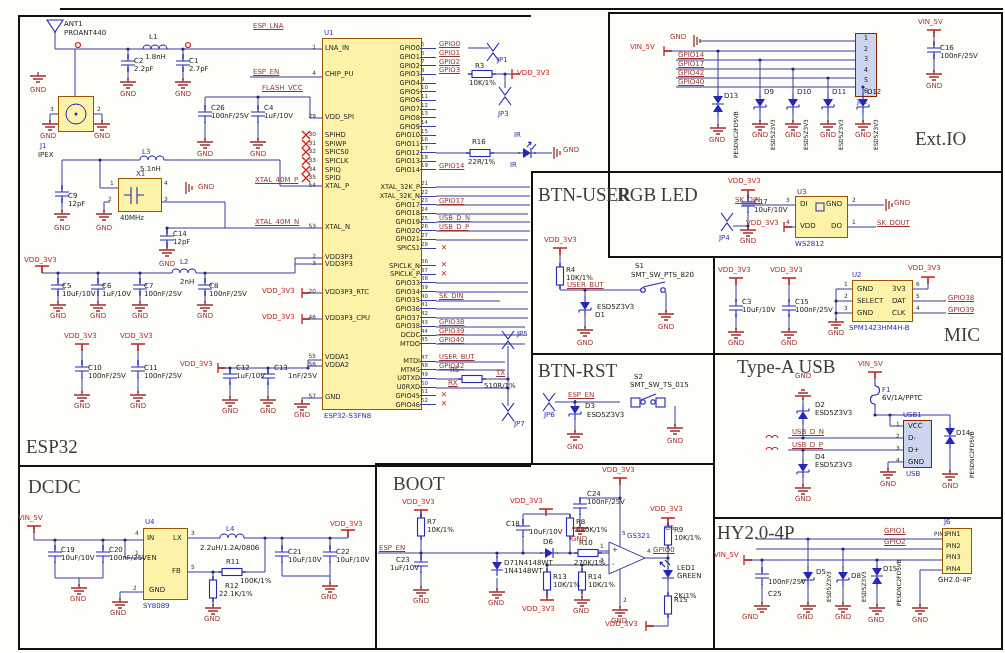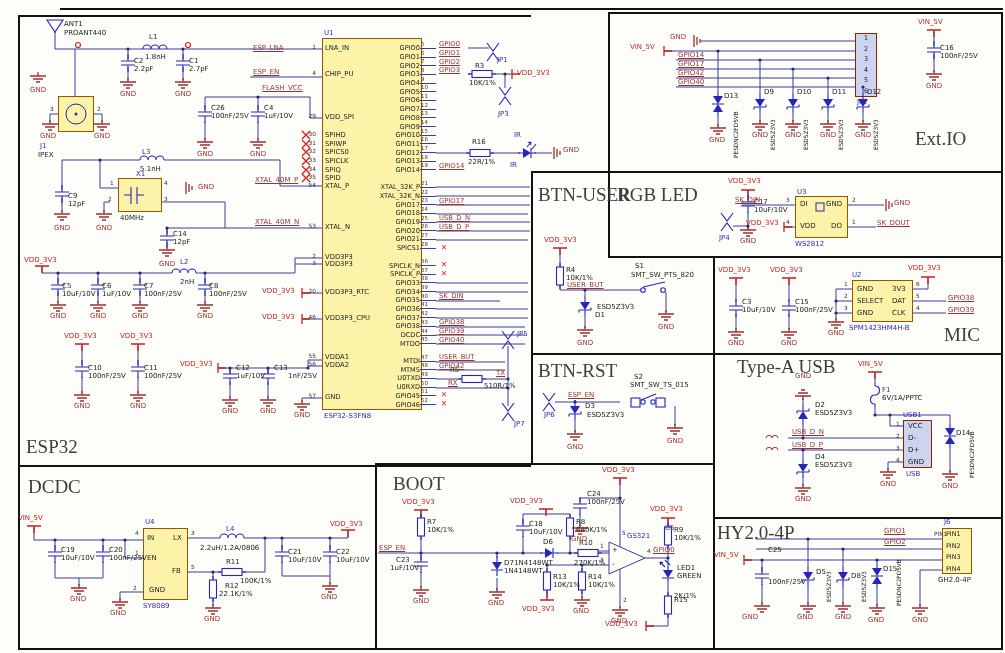--- a/index.html
+++ b/index.html
@@ -492,21 +492,21 @@
   <span class="t" style="left:189px;top:65px">2.7pF</span>
   <span class="t gn" style="left:30px;top:86px">GND</span>
   <span class="t gn" style="left:120px;top:90px">GND</span>
   <span class="t gn" style="left:175px;top:90px">GND</span>
   <span class="t pn" style="left:50px;top:106px">3</span>
   <span class="t pn" style="left:97px;top:106px">2</span>
   <span class="t gn" style="left:40px;top:132px">GND</span>
   <span class="t gn" style="left:94px;top:132px">GND</span>
   <span class="t bl" style="left:40px;top:142px">J1</span>
   <span class="t" style="left:38px;top:151px">IPEX</span>
-  <span class="t net" style="left:253px;top:44px">ESP_LNA</span>
+  <span class="t net" style="left:253px;top:22px">ESP_LNA</span>
   <span class="t net" style="left:253px;top:68px">ESP_EN</span>
   <span class="t net" style="left:262px;top:84px">FLASH_VCC</span>
   <span class="t" style="left:211px;top:104px">C26</span>
   <span class="t" style="left:211px;top:112px">100nF/25V</span>
   <span class="t" style="left:264px;top:104px">C4</span>
   <span class="t" style="left:264px;top:112px">1uF/10V</span>
   <span class="t gn" style="left:197px;top:150px">GND</span>
   <span class="t gn" style="left:250px;top:150px">GND</span>
   <span class="t bl" style="left:142px;top:148px">L3</span>
   <span class="t" style="left:140px;top:165px">5.1nH</span>
@@ -1128,21 +1128,21 @@
   <span class="t" style="left:427px;top:526px">10K/1%</span>
   <span class="t net" style="left:379px;top:544px">ESP_EN</span>
   <span class="t" style="left:396px;top:556px">C23</span>
   <span class="t" style="left:390px;top:564px">1uF/10V</span>
   <span class="t gn" style="left:413px;top:597px">GND</span>
   <span class="t" style="left:543px;top:538px">D6</span>
   <span class="t" style="left:514px;top:559px">1N4148WT</span>
   <span class="t" style="left:579px;top:539px">R10</span>
   <span class="t" style="left:574px;top:559px">270K/1%</span>
   <span class="t pw" style="left:510px;top:497px">VDD_3V3</span>
-  <span class="t" style="left:529px;top:520px">C18</span>
+  <span class="t" style="left:506px;top:520px">C18</span>
   <span class="t" style="left:529px;top:528px">10uF/10V</span>
   <span class="t" style="left:576px;top:518px">R8</span>
   <span class="t" style="left:576px;top:526px">680K/1%</span>
   <span class="t" style="left:504px;top:559px">D7</span>
   <span class="t" style="left:504px;top:567px">1N4148WT</span>
   <span class="t gn" style="left:488px;top:599px">GND</span>
   <span class="t" style="left:553px;top:573px">R13</span>
   <span class="t" style="left:553px;top:581px">10K/1%</span>
   <span class="t" style="left:588px;top:573px">R14</span>
   <span class="t" style="left:588px;top:581px">10K/1%</span>
@@ -1169,21 +1169,21 @@
   <span class="t" style="left:677px;top:564px">LED1</span>
   <span class="t" style="left:677px;top:572px">GREEN</span>
   <span class="t" style="left:674px;top:596px">R15</span>
   <span class="t" style="left:674px;top:592px">2K/1%</span>
   <span class="t pw" style="left:605px;top:620px">VDD_3V3</span>
 
   <span class="t ttl" style="left:717px;top:522px">HY2.0-4P</span>
   <span class="t net" style="left:884px;top:527px">GPIO1</span>
   <span class="t net" style="left:884px;top:538px">GPIO2</span>
   <span class="t pw" style="left:714px;top:551px">VIN_5V</span>
-  <span class="t" style="left:768px;top:546px">C25</span>
+  <span class="t" style="left:768px;top:590px">C25</span>
   <span class="t" style="left:768px;top:578px">100nF/25V</span>
   <span class="t gn" style="left:742px;top:613px">GND</span>
   <span class="t" style="left:816px;top:568px">D5</span>
   <span class="t vt" style="left:826px;top:602px">ESD5Z3V3</span>
   <span class="t gn" style="left:797px;top:613px">GND</span>
   <span class="t" style="left:851px;top:572px">D8</span>
   <span class="t vt" style="left:861px;top:602px">ESD5Z3V3</span>
   <span class="t gn" style="left:835px;top:613px">GND</span>
   <span class="t" style="left:883px;top:565px">D15</span>
   <span class="t vt" style="left:896px;top:606px">PESDNC2FD5VB</span>

